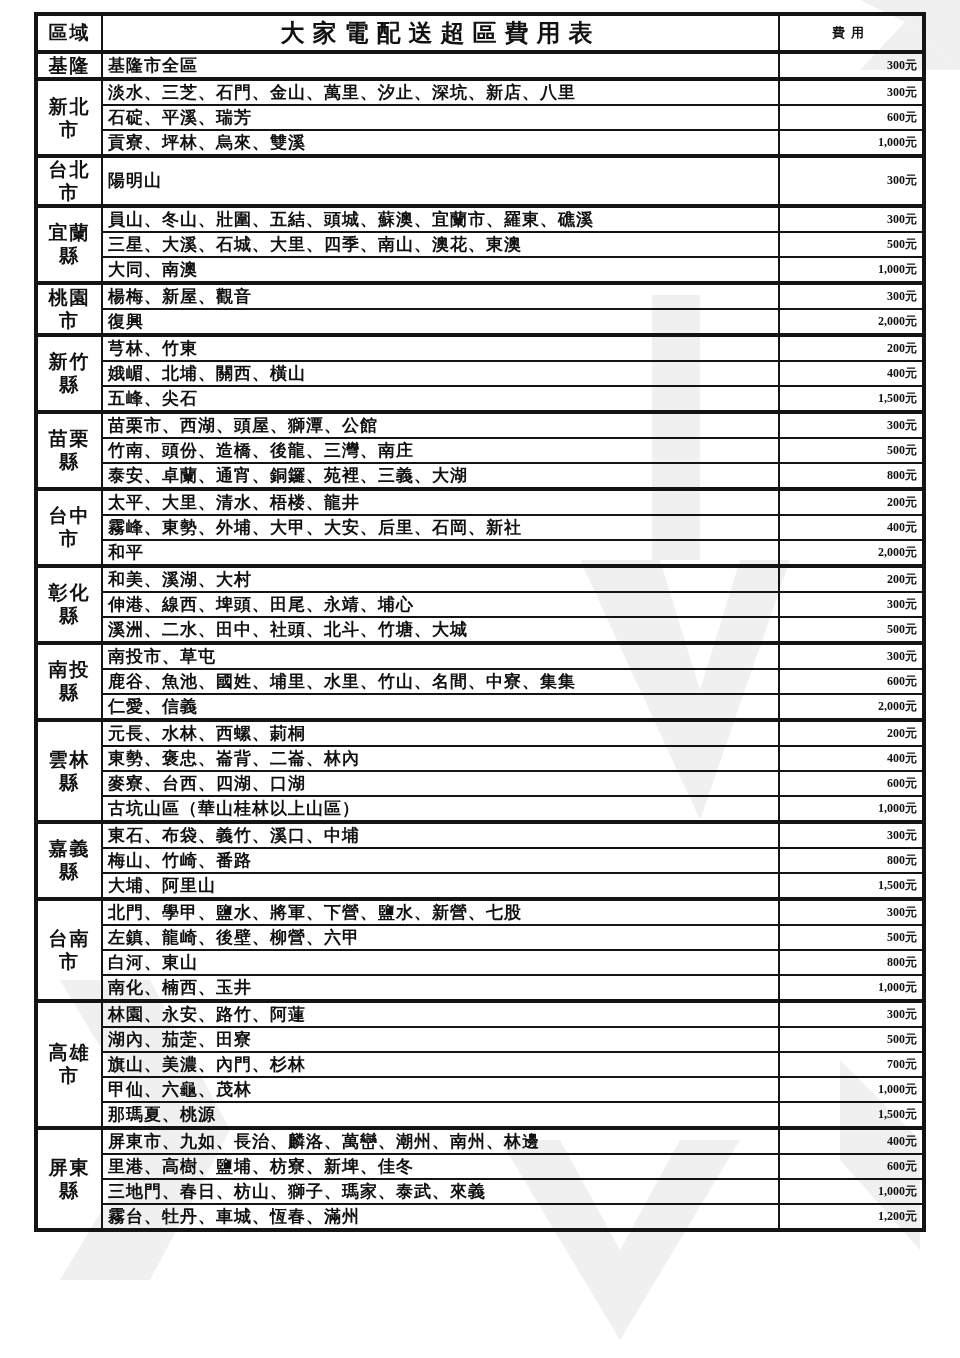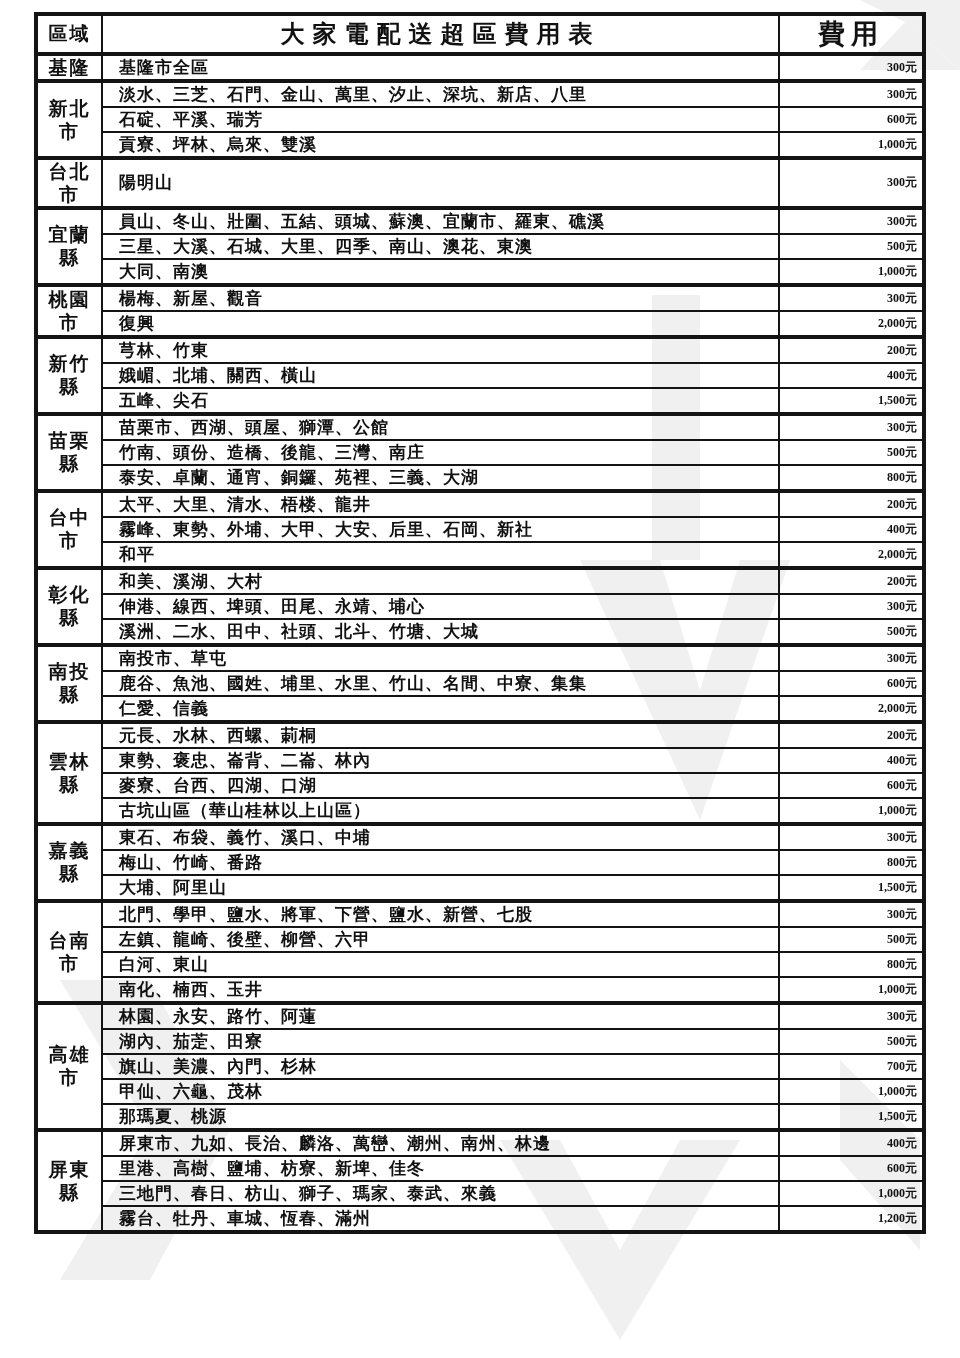--- a/index.html
+++ b/index.html
@@ -12,26 +12,26 @@
     border:4px solid #141414;
   }
   col.c-region{width:66px;}
   col.c-areas{width:677px;}
   col.c-fee{width:145px;}
   th,td{border:2px solid #141414;padding:0;overflow:hidden;}
   thead tr{height:38px;}
   thead th{background:transparent;font-family:Liberation Serif, serif;}
   .region-h{font-size:19px;letter-spacing:2px;}
   .title-h{font-size:24px;letter-spacing:8px;text-align:center;}
-  .fee-h{font-size:27px;letter-spacing:6px;}
+  .fee-h{font-size:13px;letter-spacing:6px;}
   tbody{border-top:4px solid #141414;}
   tbody tr{height:24px;}
   tbody.tall-single tr{height:45px;}
   td.region{font-size:19px;text-align:center;line-height:1.2;letter-spacing:2px;margin-top:26px;}
-  td.areas{font-size:17px;text-align:left;padding-left:16px;letter-spacing:1px;white-space:nowrap;}
+  td.areas{font-size:17px;text-align:left;padding-left:5px;letter-spacing:1px;white-space:nowrap;}
   td.fee{font-size:12px;text-align:right;padding-right:5px;font-family:"Liberation Serif","DejaVu Serif",serif;white-space:nowrap;}
 </style>
 </head>
 <body>
 
 <div class="page">
 
   <svg class="watermark" viewBox="0 0 960 1358" xmlns="http://www.w3.org/2000/svg">
     <g fill="#ebebeb" opacity="0.75">
       <polygon points="860,0 960,0 960,70 905,22"></polygon>

